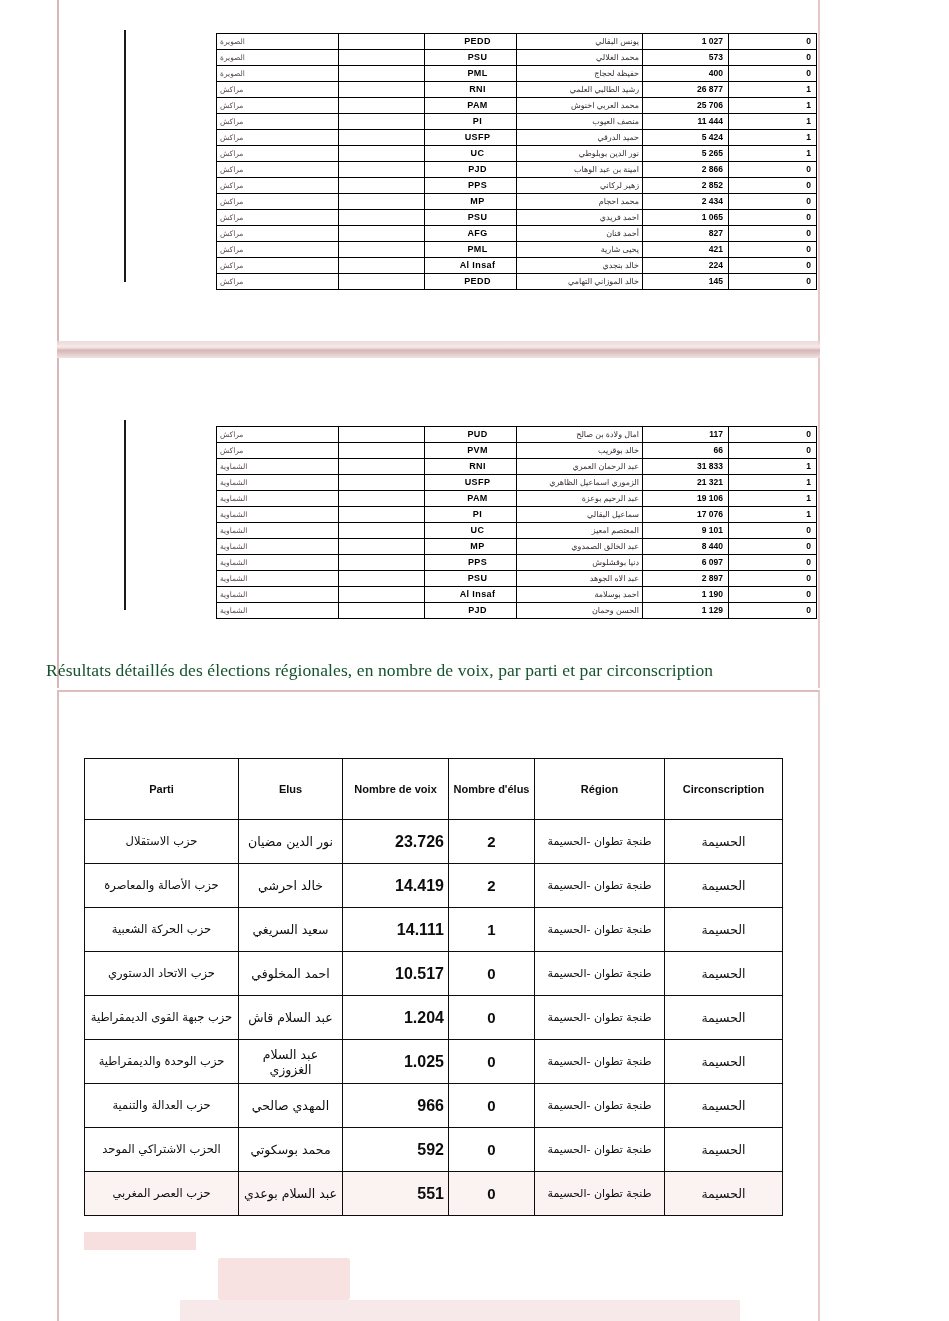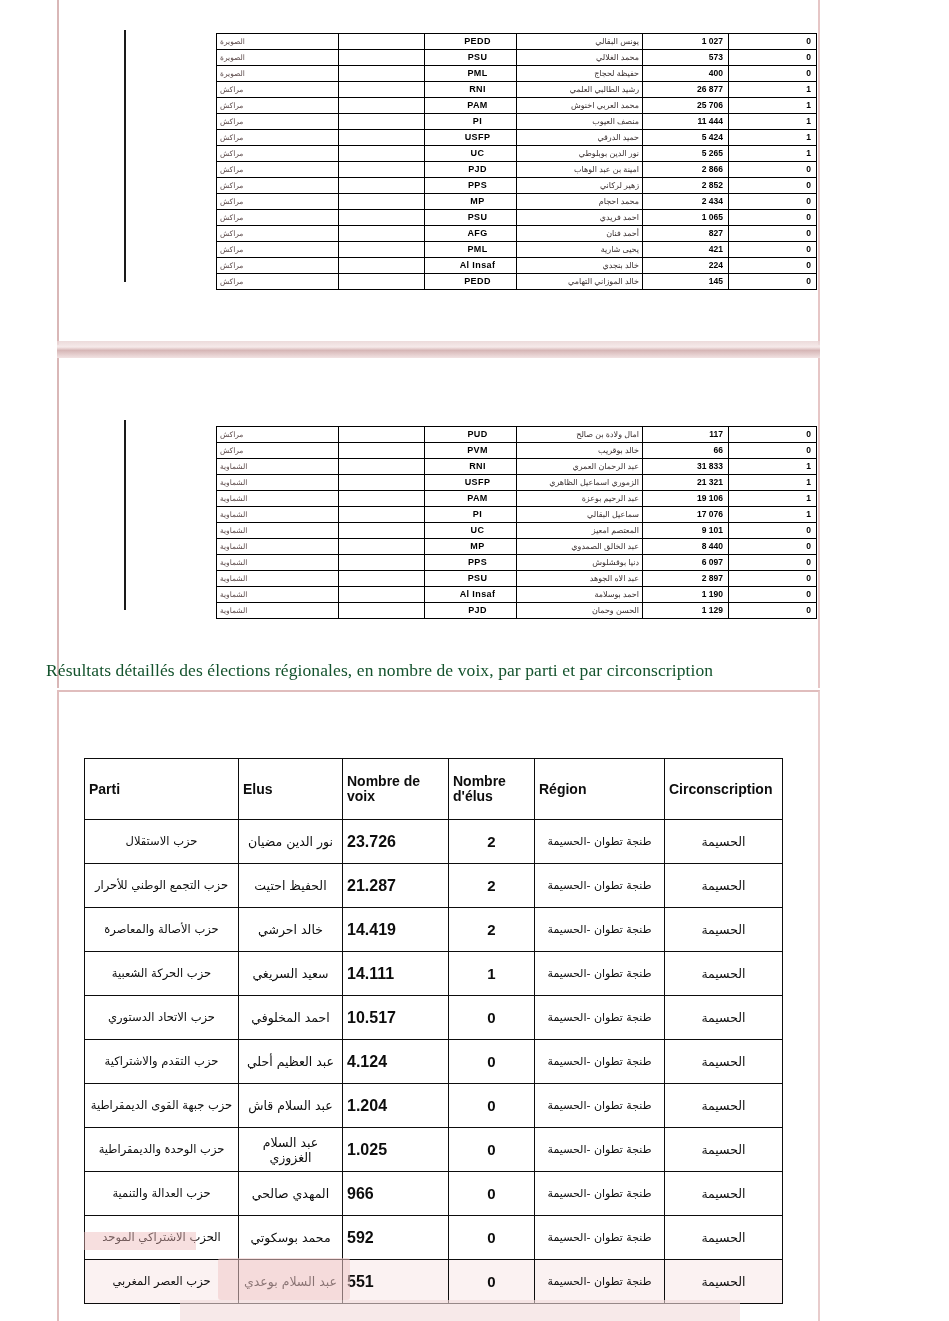--- a/index.html
+++ b/index.html
@@ -87,35 +87,35 @@
   }
   .main-table th,.main-table td{
     border:1.6px solid #0d0d0d;
     font-size:13.5px;
     padding:3px 4px;
     color:#0d0d0d;
     vertical-align:middle;
   }
   .main-table th{
     font-weight:bold;
-    text-align:left;
+    text-align:center;
     height:54px;
-    font-size:14px;
+    font-size:11px;
     line-height:15px;
   }
   .main-table td.ar{
     direction:rtl;text-align:center;
     font-size:12.5px;
     line-height:15px;
     font-family:"DejaVu Sans", sans-serif;
   }
   .main-table td.ar-party{ font-size:11.5px; }
   .main-table td.ar-reg{ font-size:11px; }
   .main-table td.num{
-    text-align:left;font-weight:bold;font-size:16px;
+    text-align:right;font-weight:bold;font-size:16px;
   }
   .main-table td.num-s{
     text-align:center;font-weight:bold;font-size:15px;
   }
   .main-table tr{ height:44px; }
   .row-tint td{ background:#fbf2f2; }
   .pink-smudge{
     position:absolute;left:218px;top:1258px;width:132px;height:42px;
     background:#f0c9c9;opacity:.55;border-radius:3px;
   }
@@ -415,28 +415,20 @@
   <tbody>
       <tr>
         <td class="ar ar-party">حزب الاستقلال</td>
         <td class="ar">نور الدين مضيان</td>
         <td class="num">23.726</td>
         <td class="num-s">2</td>
         <td class="ar ar-reg">طنجة تطوان -الحسيمة</td>
         <td class="ar">الحسيمة</td>
       </tr>
       <tr>
-        <td class="ar ar-party">حزب التجمع الوطني للأحرار</td>
-        <td class="ar">الحفيظ احتيت</td>
-        <td class="num">21.287</td>
-        <td class="num-s">2</td>
-        <td class="ar ar-reg">طنجة تطوان -الحسيمة</td>
-        <td class="ar">الحسيمة</td>
-      </tr>
-      <tr>
         <td class="ar ar-party">حزب الأصالة والمعاصرة</td>
         <td class="ar">خالد احرشي</td>
         <td class="num">14.419</td>
         <td class="num-s">2</td>
         <td class="ar ar-reg">طنجة تطوان -الحسيمة</td>
         <td class="ar">الحسيمة</td>
       </tr>
       <tr>
         <td class="ar ar-party">حزب الحركة الشعبية</td>
         <td class="ar">سعيد السريغي</td>
@@ -447,28 +439,20 @@
       </tr>
       <tr>
         <td class="ar ar-party">حزب الاتحاد الدستوري</td>
         <td class="ar">احمد المخلوفي</td>
         <td class="num">10.517</td>
         <td class="num-s">0</td>
         <td class="ar ar-reg">طنجة تطوان -الحسيمة</td>
         <td class="ar">الحسيمة</td>
       </tr>
       <tr>
-        <td class="ar ar-party">حزب التقدم والاشتراكية</td>
-        <td class="ar">عبد العظيم أحلي</td>
-        <td class="num">4.124</td>
-        <td class="num-s">0</td>
-        <td class="ar ar-reg">طنجة تطوان -الحسيمة</td>
-        <td class="ar">الحسيمة</td>
-      </tr>
-      <tr>
         <td class="ar ar-party">حزب جبهة القوى الديمقراطية</td>
         <td class="ar">عبد السلام قاش</td>
         <td class="num">1.204</td>
         <td class="num-s">0</td>
         <td class="ar ar-reg">طنجة تطوان -الحسيمة</td>
         <td class="ar">الحسيمة</td>
       </tr>
       <tr>
         <td class="ar ar-party">حزب الوحدة والديمقراطية</td>
         <td class="ar">عبد السلام الغزوزي</td>

